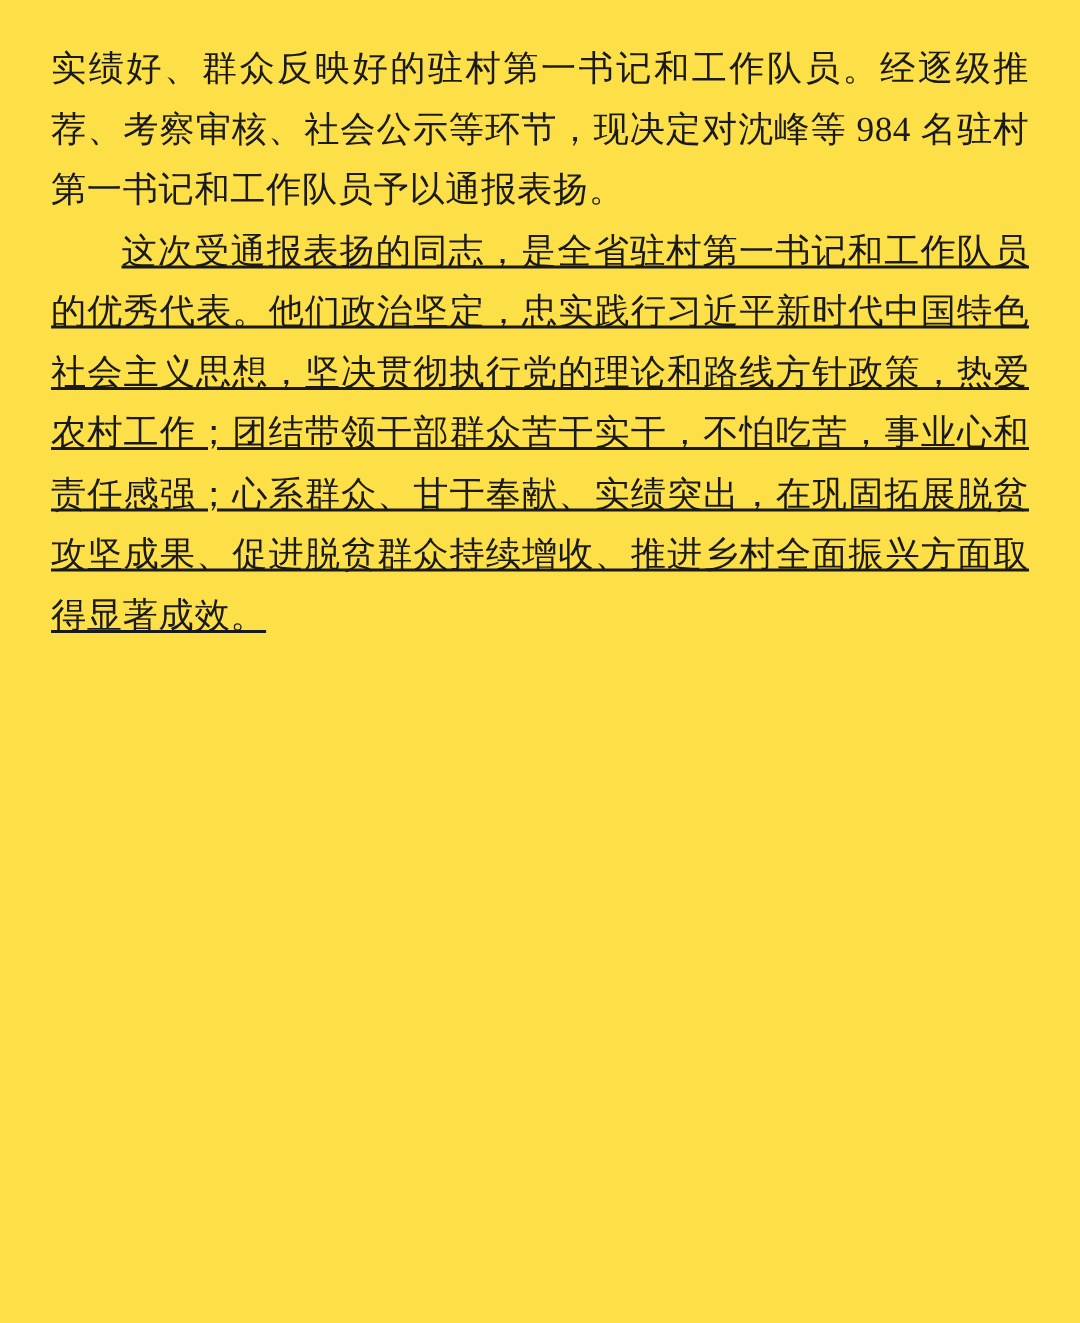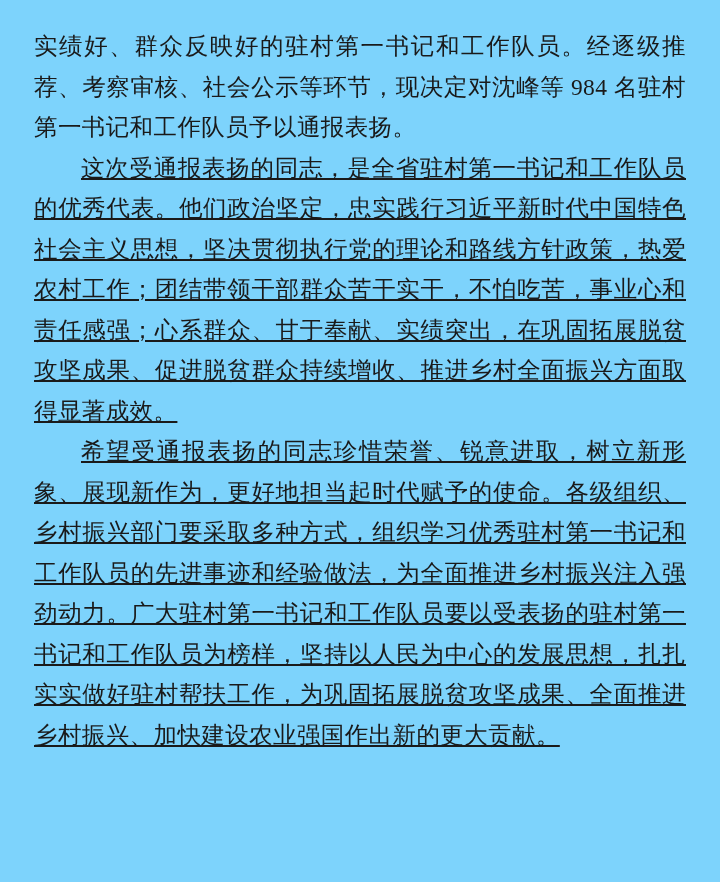--- a/index.html
+++ b/index.html
@@ -12,21 +12,21 @@
     height: 882px;
     font-family: "Liberation Serif", "DejaVu Serif", serif;
     color: #1b1b1b;
     overflow: hidden;
   }
   .page {
     width: 720px;
     height: 882px;
     box-sizing: border-box;
     padding: 26px 34px 10px 34px;
-    background: #7dd3fc;
+    background: #fde047;
     position: relative;
   }
   .doc-body {
     font-size: 23.5px;
     line-height: 40.5px;
     letter-spacing: 0.4px;
     text-align: justify;
     text-justify: inter-ideograph;
     color: #1a1a1a;
   }
@@ -45,15 +45,14 @@
     margin-bottom: 0;
   }
 </style>
 </head>
 <body>
 
 <div class="page">
   <div class="doc-body">
     <p class="para">实绩好、群众反映好的驻村第一书记和工作队员。经逐级推荐、考察审核、社会公示等环节，现决定对沈峰等 984 名驻村第一书记和工作队员予以通报表扬。</p>
     <p class="para indent">这次受通报表扬的同志，是全省驻村第一书记和工作队员的优秀代表。他们政治坚定，忠实践行习近平新时代中国特色社会主义思想，坚决贯彻执行党的理论和路线方针政策，热爱农村工作；团结带领干部群众苦干实干，不怕吃苦，事业心和责任感强；心系群众、甘于奉献、实绩突出，在巩固拓展脱贫攻坚成果、促进脱贫群众持续增收、推进乡村全面振兴方面取得显著成效。</p>
-    <p class="para indent">希望受通报表扬的同志珍惜荣誉、锐意进取，树立新形象、展现新作为，更好地担当起时代赋予的使命。各级组织、乡村振兴部门要采取多种方式，组织学习优秀驻村第一书记和工作队员的先进事迹和经验做法，为全面推进乡村振兴注入强劲动力。广大驻村第一书记和工作队员要以受表扬的驻村第一书记和工作队员为榜样，坚持以人民为中心的发展思想，扎扎实实做好驻村帮扶工作，为巩固拓展脱贫攻坚成果、全面推进乡村振兴、加快建设农业强国作出新的更大贡献。</p>
   </div>
 </div>
 
 </body></html>

